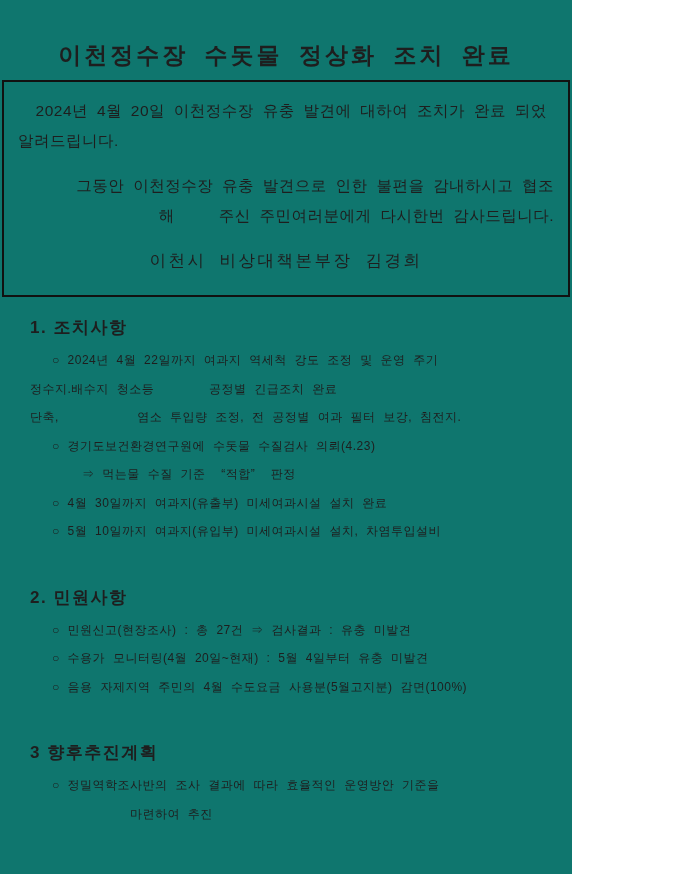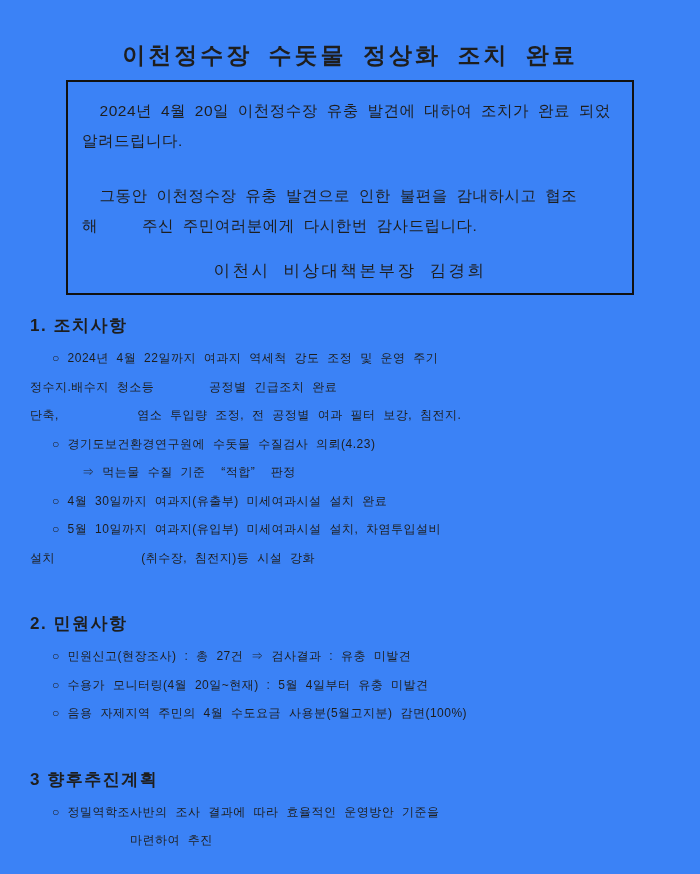--- a/index.html
+++ b/index.html
@@ -1,48 +1,48 @@
 <!DOCTYPE html>
 <html><head>
 <meta charset="utf-8">
 <style>
   html, body { margin: 0; padding: 0; background: #ffffff; }
   .page {
-    width: 700px;
+    width: 572px;
     height: 874px;
-    background: #3b82f6;
+    background: #0f766e;
     color: #1e1e1e;
     font-family: "Liberation Sans", sans-serif;
     overflow: hidden;
     position: relative;
     box-sizing: border-box;
   }
   .doc-title {
     margin-top: 40px;
     text-align: center;
     font-size: 23px;
     font-weight: 600;
     letter-spacing: 3px;
     word-spacing: 7px;
     white-space: pre;
   }
   .notice-box {
     width: 536px;
     margin: 9px auto 0 auto;
     border: 2px solid #111111;
-    padding: 14px 14px 8px 14px;
+    padding: 14px 14px 20px 14px;
   }
   .box-line {
     font-size: 15.5px;
     line-height: 30px;
     letter-spacing: 0.5px;
     word-spacing: 4px;
     white-space: pre;
   }
-  .para2 { margin-top: 25px; }
+  .para2 { margin-top: 15px; text-align: right; }
   .signature {
     margin-top: 14px;
     text-align: center;
     font-size: 16.5px;
     line-height: 30px;
     letter-spacing: 2.5px;
     word-spacing: 6px;
     white-space: pre;
   }
   .content { margin: 0 28px 0 30px; }
@@ -91,21 +91,20 @@
 
     <div class="sec-heading first">1. 조치사항</div>
     <div class="sec-items">
       <div class="item bullet">○ 2024년 4월 22일까지 여과지 역세척 강도 조정 및 운영 주기</div>
       <div class="item cont">정수지.배수지 청소등       공정별 긴급조치 완료</div>
       <div class="item cont">단축,          염소 투입량 조정, 전 공정별 여과 필터 보강, 침전지.</div>
       <div class="item bullet">○ 경기도보건환경연구원에 수돗물 수질검사 의뢰(4.23)</div>
       <div class="item arrow">⇒ 먹는물 수질 기준  “적합”  판정</div>
       <div class="item bullet">○ 4월 30일까지 여과지(유출부) 미세여과시설 설치 완료</div>
       <div class="item bullet">○ 5월 10일까지 여과지(유입부) 미세여과시설 설치, 차염투입설비</div>
-      <div class="item cont">설치           (취수장, 침전지)등 시설 강화</div>
     </div>
 
     <div class="sec-heading gap-lg">2. 민원사항</div>
     <div class="sec-items">
       <div class="item bullet">○ 민원신고(현장조사) : 총 27건 ⇒ 검사결과 : 유충 미발견</div>
       <div class="item bullet">○ 수용가 모니터링(4월 20일~현재) : 5월 4일부터 유충 미발견</div>
       <div class="item bullet">○ 음용 자제지역 주민의 4월 수도요금 사용분(5월고지분) 감면(100%)</div>
     </div>
 
     <div class="sec-heading gap-lg">3 향후추진계획</div>

